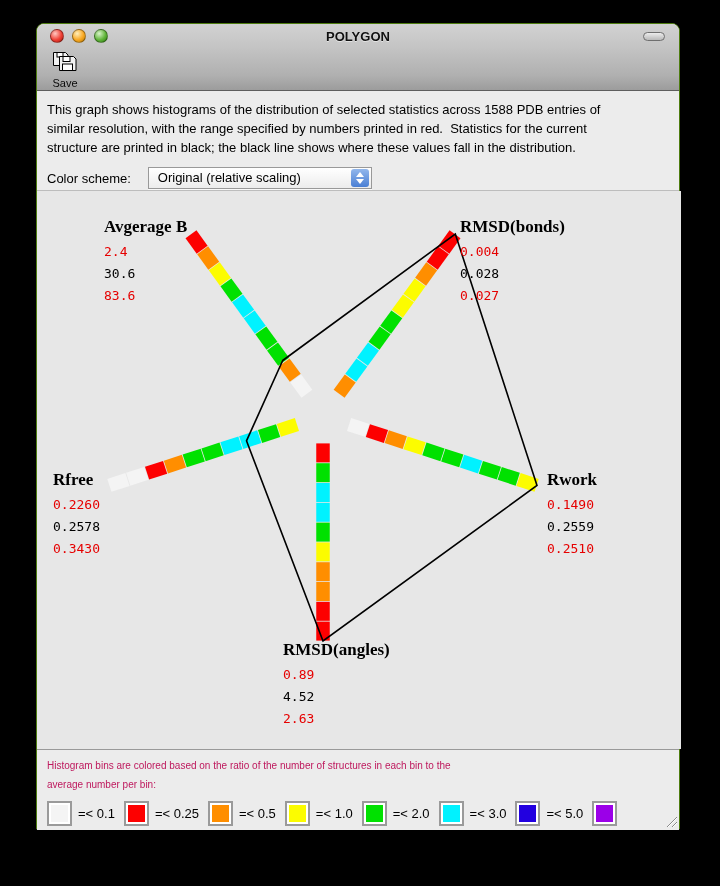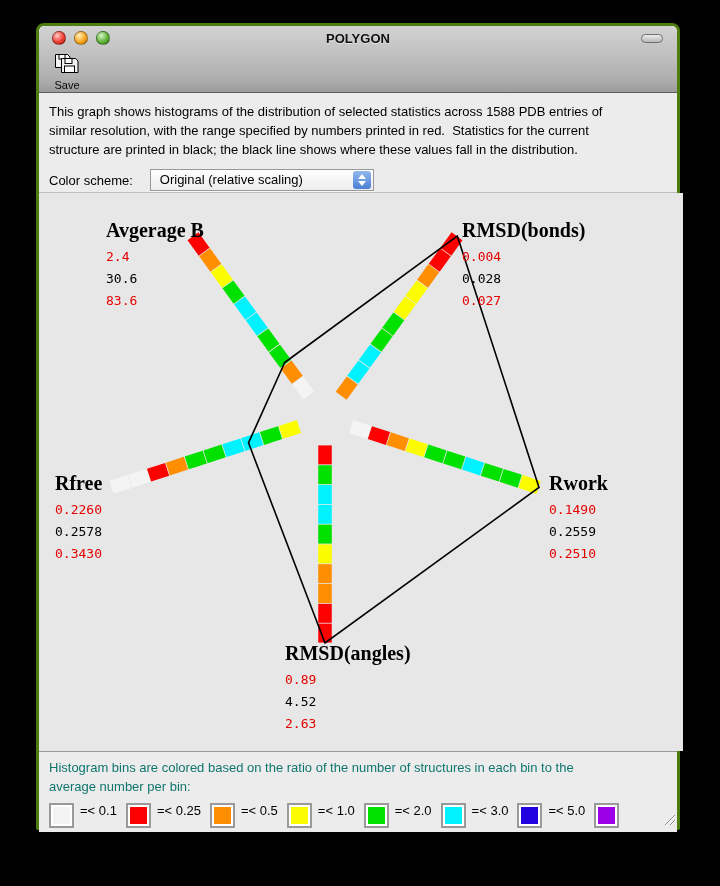--- a/index.html
+++ b/index.html
@@ -1,20 +1,20 @@
 <!DOCTYPE html>
 <html><head>
 <meta charset="utf-8">
 <style>
   html,body{margin:0;padding:0;background:#000;width:720px;height:886px;overflow:hidden;
     font-family:"Liberation Sans",sans-serif}
   *{box-sizing:border-box}
 
   .window{position:absolute;left:36px;top:23px;width:644px;height:807px;
-    border-radius:8px 8px 2px 2px;background:#ececec;border:3px solid #4d7c0f;
+    border-radius:8px 8px 2px 2px;background:#ececec;border:1px solid #4d7c0f;
     box-shadow:0 10px 28px rgba(0,0,0,.65)}
 
   
   .chrome{position:absolute;left:0;top:0;width:100%;height:67px;border-radius:7px 7px 0 0;
     background:linear-gradient(#d2d2d2,#c4c4c4 35%,#b0b0b0 78%,#9c9c9c);
     border-bottom:1px solid #5e5e5e}
   .titlebar{position:relative;height:24px}
   .traffic{position:absolute;top:5px;left:13px;display:flex;gap:8px}
   .light{width:14px;height:14px;border-radius:50%;border:1px solid rgba(0,0,0,.35)}
   .light.red{background:radial-gradient(circle at 35% 30%,#ffc9c2,#ef4136 55%,#a9180c)}
@@ -41,31 +41,31 @@
     background:linear-gradient(#92b7ec,#4a7fd4);display:flex;flex-direction:column;
     align-items:center;justify-content:center;gap:2px}
   .arrow-up{width:0;height:0;border-left:4px solid transparent;border-right:4px solid transparent;
     border-bottom:5px solid #fff}
   .arrow-down{width:0;height:0;border-left:4px solid transparent;border-right:4px solid transparent;
     border-top:5px solid #fff}
 
   
   .plotpanel{position:absolute;left:0;top:167px;width:644px;height:558px;background:#e7e7e7}
   .stat-block{position:absolute;white-space:pre}
-  .stat-label{font-family:"Liberation Serif",serif;font-weight:bold;font-size:20px;color:#000;
+  .stat-label{font-family:"Liberation Serif",serif;font-weight:bold;font-size:17px;color:#000;
     margin-bottom:4px}
   .stat-val{font-family:"DejaVu Sans Mono",monospace;font-size:13px;line-height:22px}
   .v-red{color:#e60000}
   .v-black{color:#000}
 
   
   .footpanel{position:absolute;left:0;top:725px;width:100%;height:81px;background:#ececec;
     border-top:1px solid #999;padding:6px 0 0 10px}
-  .foot-text{font-size:13px;color:#0f766e;line-height:19px;white-space:pre}
-  .legendrow{display:flex;margin-top:7px}
+  .foot-text{font-size:10px;color:#be185d;line-height:19px;white-space:pre}
+  .legendrow{display:flex;align-items:center;margin-top:7px}
   .leg-box{width:25px;height:25px;border:2px solid #9a9a9a;background:#fff;padding:2px;
     flex:0 0 auto}
   .leg-swatch{width:100%;height:100%}
   .leg-label{font-size:13px;color:#000;margin:0 9px 0 6px;white-space:nowrap}
   .grip{position:absolute;right:1px;bottom:1px;width:14px;height:14px}
 </style>
 </head>
 <body>
 
 <div class="window">

